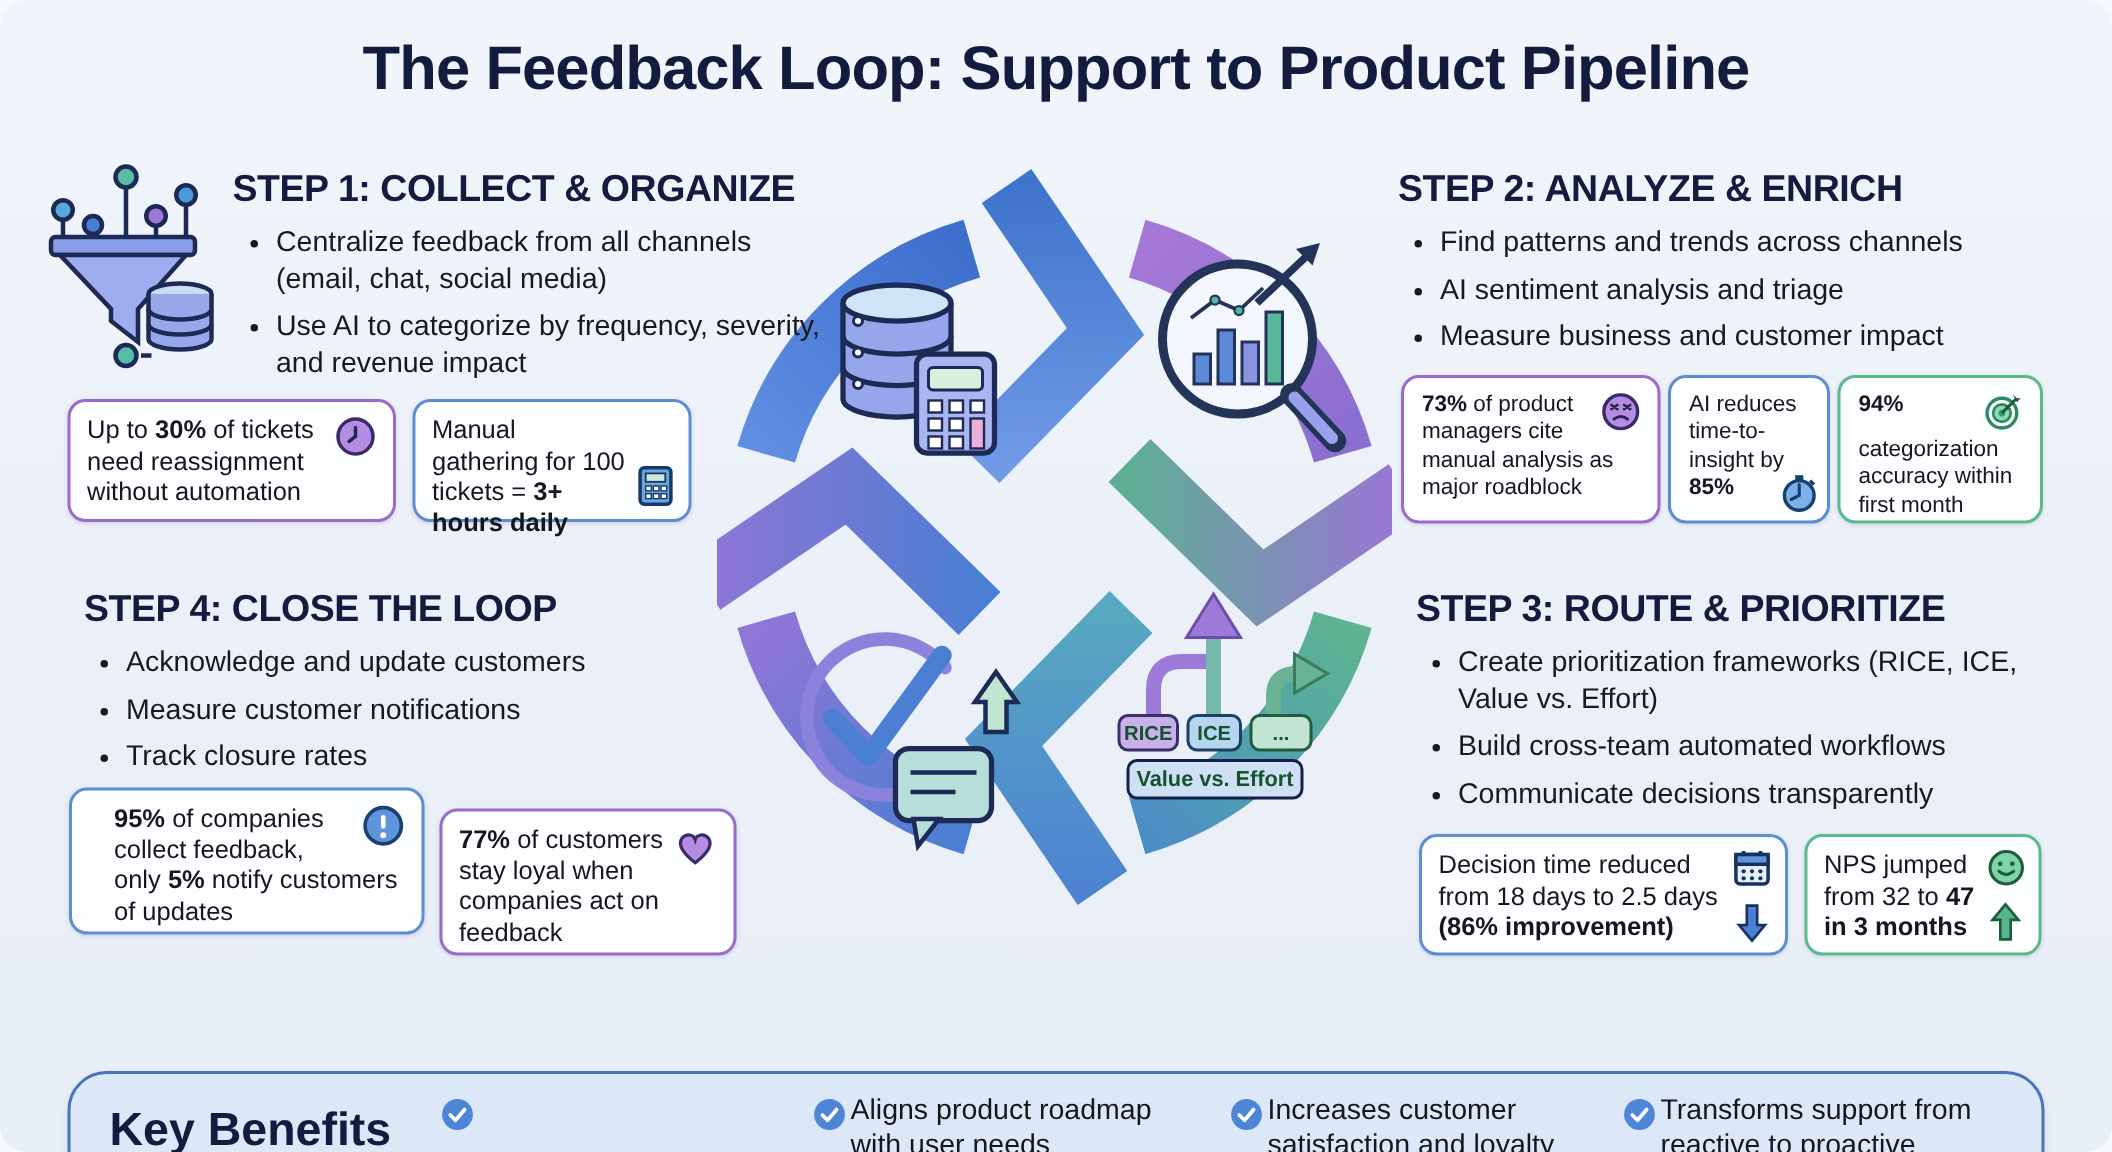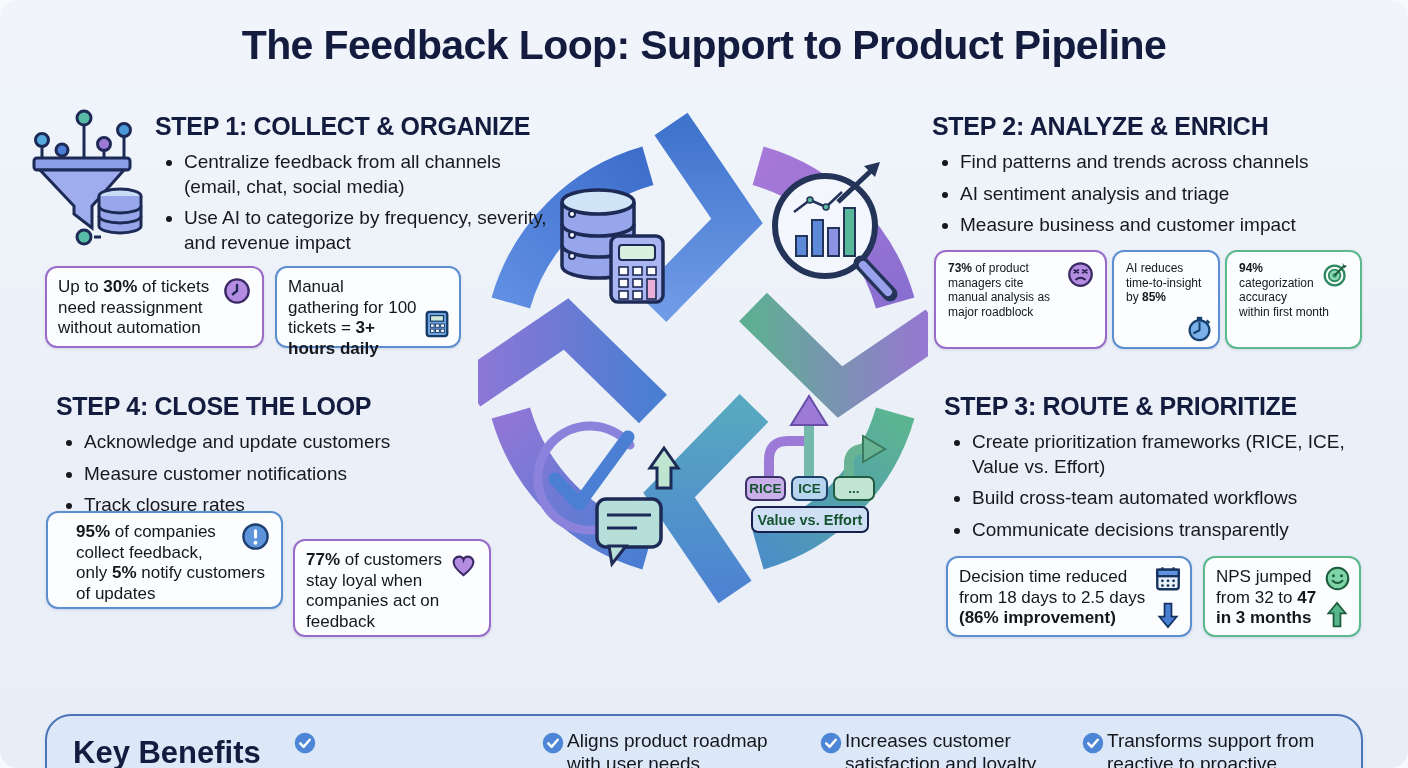--- a/index.html
+++ b/index.html
@@ -6,21 +6,21 @@
   .stage{position:relative;width:1408px;height:768px;background:linear-gradient(180deg,#f1f5fb 0%,#ebf0f8 55%,#e8eef7 100%);
          border-radius:18px;overflow:hidden;font-family:"Liberation Sans",sans-serif;color:#15171c;}
   .title{position:absolute;top:22px;left:0;width:100%;text-align:center;font-size:41px;font-weight:800;
          color:#131c3e;letter-spacing:-0.6px;}
   .h{position:absolute;font-size:25px;font-weight:800;color:#131c3e;letter-spacing:-0.3px;white-space:nowrap;}
   .bl{position:absolute;margin:0;padding-left:24px;font-size:19px;line-height:1.3;color:#17191e;}
   .bl li{margin-bottom:7px;}
   .sb{position:absolute;background:#fbfdff;border:2.5px solid #888;border-radius:12px;padding:9px 11px;
       font-size:17px;line-height:1.22;color:#15171c;box-shadow:0 1px 3px rgba(40,60,120,.14);box-sizing:border-box;}
   .sb b{font-weight:700;}
-  .sb.small{font-size:12px;padding-left:12px;}
+  .sb.small{font-size:15px;padding-left:12px;}
   .icf{float:right;margin:0 0 3px 6px;}
   .ica{position:absolute;}
   .chip{position:absolute;display:flex;align-items:center;justify-content:center;font-weight:700;color:#14532d;
         border:2.5px solid #1e2a5e;border-radius:7px;font-size:13.5px;box-sizing:border-box;}
   .kb{position:absolute;left:45px;top:674px;width:1318px;height:78px;background:#dce8f8;border:2.5px solid #4a74b8;
       border-radius:26px;box-sizing:border-box;box-shadow:0 2px 4px rgba(40,60,120,.12);margin-top:40px;}
   .kb-title{position:absolute;left:26px;top:19px;font-size:31px;font-weight:800;color:#131c3e;white-space:nowrap;}
   .kb-item{position:absolute;top:13px;font-size:19px;line-height:1.22;color:#15171c;font-weight:500;}
   .kb-check{position:absolute;top:16px;width:22px;height:22px;}
   svg{display:block;}
@@ -245,21 +245,21 @@
     </span>
     <span><b>94%</b> categorization accuracy within first month</span>
   </div>
 
   <div class="h" style="left:56px;top:392px;">STEP 4: CLOSE THE LOOP</div>
   <ul class="bl" style="left:60px;top:430px;width:420px;">
     <li>Acknowledge and update customers</li>
     <li>Measure customer notifications</li>
     <li>Track closure rates</li>
   </ul>
-  <div class="sb" style="left: 46px; top: 511px; width: 237px; height: 98px; border-color: rgb(93, 143, 208); padding-left: 28px;">
+  <div class="sb" style="left: 46px; top: 525px; width: 237px; height: 98px; border-color: rgb(93, 143, 208); padding-left: 28px;">
     <span class="icf">
       <svg width="29" height="29" viewBox="0 0 30 30">
           <circle cx="15" cy="15" r="12.5" fill="#5d94dc" stroke="#1c3f70" stroke-width="2.5"></circle>
           <rect x="13.4" y="7.5" width="3.2" height="9.5" rx="1.6" fill="#fff"></rect>
           <circle cx="15" cy="21.5" r="2" fill="#fff"></circle>
         </svg>
     </span>
     <span><b>95%</b> of companies collect feedback, only <b>5%</b> notify customers of updates</span>
   </div>
   <div class="sb" style="left: 293px; top: 539px; width: 198px; height: 98px; border-color: rgb(154, 108, 200);">

